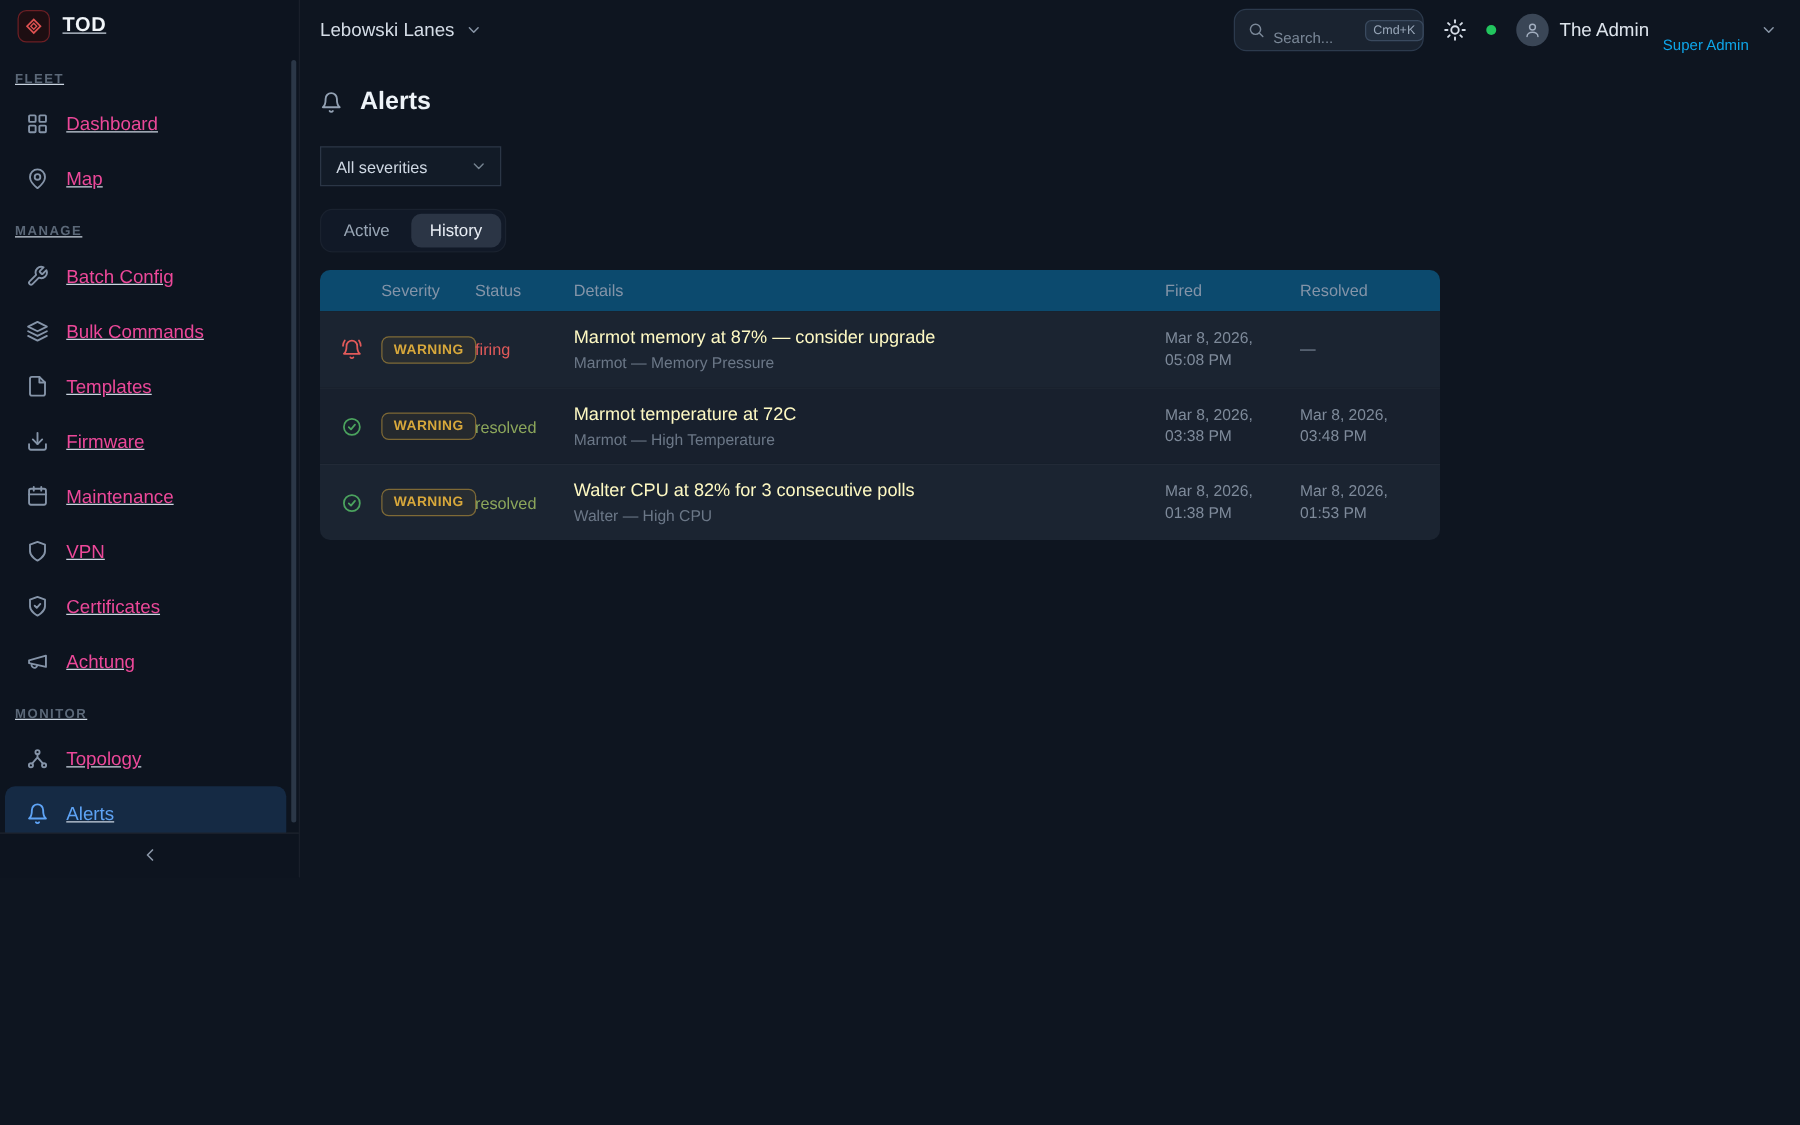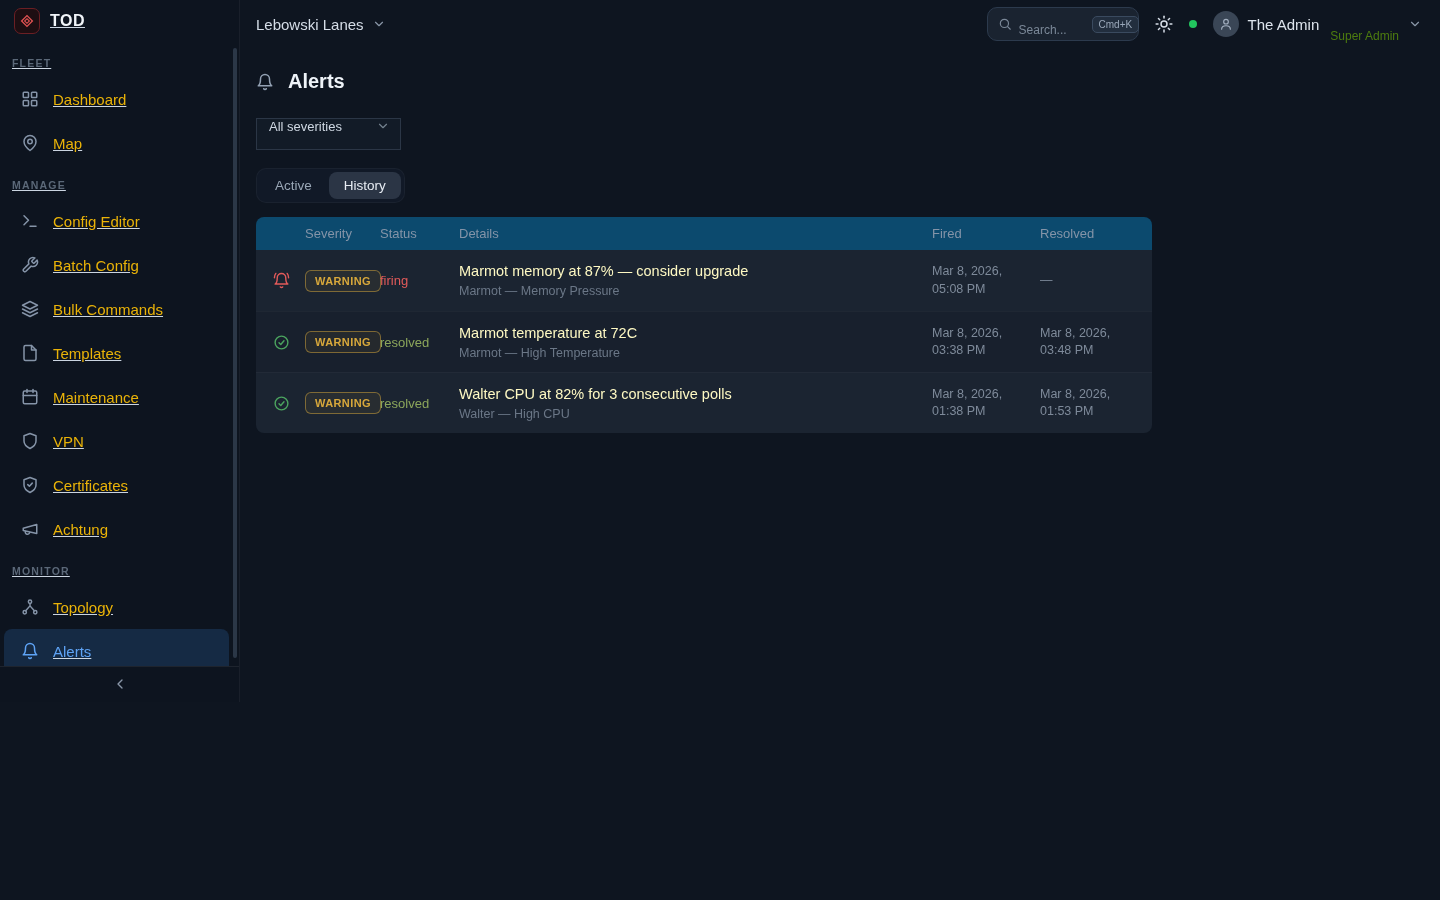--- a/index.html
+++ b/index.html
@@ -35,21 +35,21 @@
   .nav { flex:1 1 auto; overflow:hidden; padding-top:14px; }
   .nav-section-label {
     font-size:10.5px; font-weight:700; letter-spacing:1.2px;
     color:#5b6878; padding:0 12px; margin:14px 0 8px;
   }
   .nav-section-label:first-child { margin-top:2px; }
   .nav-item {
     height:44px; display:flex; align-items:center; gap:14px;
     padding:0 12px 0 17px; margin:0 10px 0 4px;
     border-radius:8px; cursor:pointer;
-    color:#eab308; font-size:15px;
+    color:#ec4899; font-size:15px;
   }
   .nav-item .nicon { color:#8594a8; display:flex; }
   .nav-item.active { background:#152a44; color:#5ea3f5; }
   .nav-item.active .nicon { color:#5ea3f5; }
   .sidebar-footer {
     border-top:1px solid rgba(255,255,255,0.07);
     height:42px; display:flex; align-items:center; justify-content:center;
   }
   .collapse-btn {
     background:none; border:none; color:#8a97a8; cursor:pointer;
@@ -81,30 +81,30 @@
     font-size:10px; color:#9aa8ba; background:#222e3e;
     border:1px solid #3a4a5f; border-radius:5px; padding:2px 6px; white-space:nowrap;
   }
   .icon-btn { background:none; border:none; color:#d7dee8; cursor:pointer; display:flex; padding:2px; }
   .status-dot { width:8px; height:8px; border-radius:50%; }
   .avatar {
     width:26px; height:26px; border-radius:50%; background:#3a4656;
     display:flex; align-items:center; justify-content:center; color:#a3afc0;
   }
   .user-name { font-size:15px; color:#dde4ec; }
-  .user-role { font-size:12px; color:#4d7c0f; margin-left:2px;margin-top:23px; }
+  .user-role { font-size:12px; color:#0ea5e9; margin-left:2px;margin-top:23px; }
 
   
   .content { padding:22px 16px 0 16px; }
   .page-head { display:flex; align-items:center; gap:14px; margin-bottom:24px; }
   .page-head .picon { color:#93a1b3; display:flex; }
   .page-title { font-size:20px; font-weight:700; color:#eef3f8; }
 
   .filter-select {
-    display:inline-flex; align-items:flex-start; justify-content:space-between;
+    display:inline-flex; align-items:center; justify-content:space-between;
     width:145px; height:32px; padding:0 10px 0 12px;
     background:#121b27; border:1px solid #2b3646; border-radius:0;
     color:#cfd8e3; font-size:13px; cursor:pointer; margin-bottom:18px;
   }
   .filter-select .chev { color:#74828f; display:flex; }
 
   .tabs {
     display:inline-flex; gap:2px; padding:3px;
     background:#111927; border:1px solid rgba(255,255,255,0.04);
     border-radius:10px; margin-bottom:14px;
@@ -178,29 +178,20 @@
         <svg class="ic" width="18" height="18" viewBox="0 0 24 24" fill="none" stroke="currentColor" stroke-width="2" stroke-linecap="round" stroke-linejoin="round">
             <path d="M20 10c0 6-8 12-8 12S4 16 4 10a8 8 0 1 1 16 0Z"></path>
             <circle cx="12" cy="10" r="3"></circle>
           </svg>
       </span>
       <span>Map</span>
     </div>
 
     <div class="nav-section-label">MANAGE</div>
 
-    <div class="nav-item">
-      <span class="nicon">
-        <svg class="ic" width="18" height="18" viewBox="0 0 24 24" fill="none" stroke="currentColor" stroke-width="2" stroke-linecap="round" stroke-linejoin="round">
-            <polyline points="4 17 10 11 4 5"></polyline>
-            <line x1="12" y1="19" x2="20" y2="19"></line>
-          </svg>
-      </span>
-      <span>Config Editor</span>
-    </div>
 
     <div class="nav-item">
       <span class="nicon">
         <svg class="ic" width="18" height="18" viewBox="0 0 24 24" fill="none" stroke="currentColor" stroke-width="2" stroke-linecap="round" stroke-linejoin="round">
             <path d="M14.7 6.3a1 1 0 0 0 0 1.4l1.6 1.6a1 1 0 0 0 1.4 0l3.77-3.77a6 6 0 0 1-7.94 7.94l-6.91 6.91a2.12 2.12 0 0 1-3-3l6.91-6.91a6 6 0 0 1 7.94-7.94l-3.76 3.76z"></path>
           </svg>
       </span>
       <span>Batch Config</span>
     </div>
 
@@ -218,20 +209,30 @@
     <div class="nav-item">
       <span class="nicon">
         <svg class="ic" width="18" height="18" viewBox="0 0 24 24" fill="none" stroke="currentColor" stroke-width="2" stroke-linecap="round" stroke-linejoin="round">
             <path d="M14 2H6a2 2 0 0 0-2 2v16a2 2 0 0 0 2 2h12a2 2 0 0 0 2-2V8z"></path>
             <polyline points="14 2 14 8 20 8"></polyline>
           </svg>
       </span>
       <span>Templates</span>
     </div>
 
+    <div class="nav-item">
+      <span class="nicon">
+        <svg class="ic" width="18" height="18" viewBox="0 0 24 24" fill="none" stroke="currentColor" stroke-width="2" stroke-linecap="round" stroke-linejoin="round">
+            <path d="M21 15v4a2 2 0 0 1-2 2H5a2 2 0 0 1-2-2v-4"></path>
+            <polyline points="7 10 12 15 17 10"></polyline>
+            <line x1="12" y1="15" x2="12" y2="3"></line>
+          </svg>
+      </span>
+      <span>Firmware</span>
+    </div>
 
     <div class="nav-item">
       <span class="nicon">
         <svg class="ic" width="18" height="18" viewBox="0 0 24 24" fill="none" stroke="currentColor" stroke-width="2" stroke-linecap="round" stroke-linejoin="round">
             <rect x="3" y="4" width="18" height="17" rx="2"></rect>
             <line x1="16" y1="2" x2="16" y2="6"></line>
             <line x1="8" y1="2" x2="8" y2="6"></line>
             <line x1="3" y1="10" x2="21" y2="10"></line>
           </svg>
       </span>

